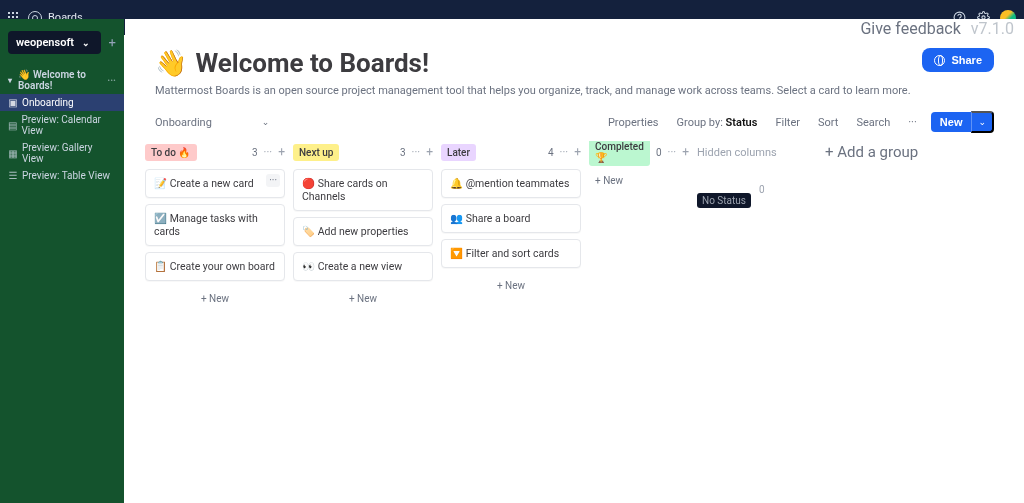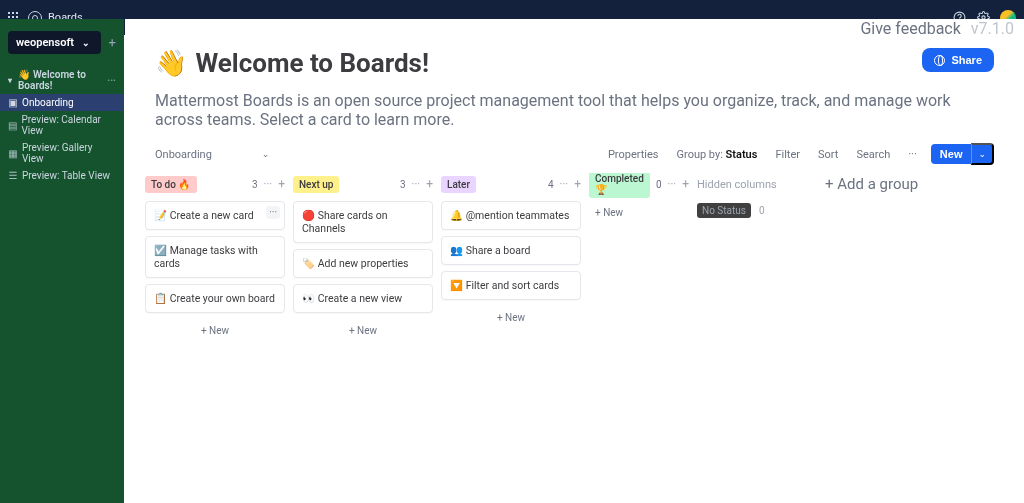--- a/index.html
+++ b/index.html
@@ -30,21 +30,21 @@
 .nav-more { margin-left: auto; opacity: .6; }
 
 
 .main { position: absolute; left: 125px; top: 19px; right: 0; bottom: 0; background: #fff; overflow: hidden; }
 .feedback-row { text-align: right; font-size: 16px; color: #94a3b8; padding: 0 10px 0; }
 .feedback-link { color: #6b7280; cursor: pointer; margin-right: 6px; }
 .version { color: #bfc5cc; }
 
 .page-head { padding: 10px 30px 6px; display: flex; align-items: flex-start; }
 .page-title { font-size: 26px; font-weight: 700; display: flex; align-items: center; gap: 8px; }
-.page-desc { padding: 0 30px 14px; font-size: 16px; color: #6b7280; margin-top: 7px; }
+.page-desc { padding: 0 30px 14px; font-size: 11px; color: #6b7280; }
 .share-btn { margin-left: auto; background: #1c64f2; color: #fff; border: none; border-radius: 8px; padding: 6px 12px; font-size: 11px; font-weight: 600; display: flex; align-items: center; gap: 6px; cursor: pointer; }
 .globe { width: 11px; height: 11px; border: 1.5px solid #fff; border-radius: 50%; position: relative; }
 .globe::after { content:''; position:absolute; left:3px; top:-1px; bottom:-1px; width:3px; border:1px solid #fff; border-radius:50%; }
 
 .toolbar { display: flex; align-items: center; padding: 0 30px 8px; font-size: 11px; color: #6b7280; }
 .view-select { display: flex; align-items: center; gap: 50px; cursor: pointer; }
 .tool-spacer { flex: 1; }
 .tool-item { margin-left: 18px; cursor: pointer; }
 .tool-strong { color: #111; font-weight: 600; }
 .new-btn { background: #1c64f2; color: #fff; border: none; border-radius: 4px 0 0 4px; padding: 4px 9px; font-size: 11px; font-weight: 600; margin-left: 14px; cursor: pointer; }
@@ -63,21 +63,21 @@
 .col-hdr-more { font-size: 11px; color: #9ca3af; cursor: pointer; }
 .col-hdr-plus { font-size: 12px; color: #9ca3af; cursor: pointer; }
 
 .card { border: 1px solid #e5e7eb; border-radius: 4px; padding: 7px 8px; font-size: 10.5px; margin-bottom: 6px; background: #fff; cursor: pointer; display: flex; align-items: center; gap: 4px; box-shadow: 0 1px 1px rgba(0,0,0,.03); position:relative; }
 .card-hover-more { position:absolute; right:4px; top:4px; background:#f3f4f6; border-radius:3px; padding:1px 3px; font-size:10px; color:#6b7280; }
 .add-new { text-align: center; font-size: 10px; color: #6b7280; padding: 6px; cursor: pointer; }
 
 .hidden-col { width: 120px; flex-shrink: 0; }
 .hidden-head { font-size: 11px; color: #9ca3af; margin-bottom: 8px; height: 22px; display:flex; align-items:center; }
 .hidden-row { display: flex; align-items: center; font-size: 10px; color: #9ca3af; }
-.nostatus { background: #404040; padding: 2px 5px; border-radius: 3px; margin-right: 8px; }
+.nostatus { background: #0f172a; padding: 2px 5px; border-radius: 3px; margin-right: 8px; margin-top: 22px; }
 .add-group { font-size: 15px; color: #6b7280; height: 22px; display:flex; align-items:center; cursor:pointer; }
 
 svg { display:block; }
 </style>
 </head>
 <body>
 
 <div class="topbar">
   <div class="apps-icon">
       <span></span>

